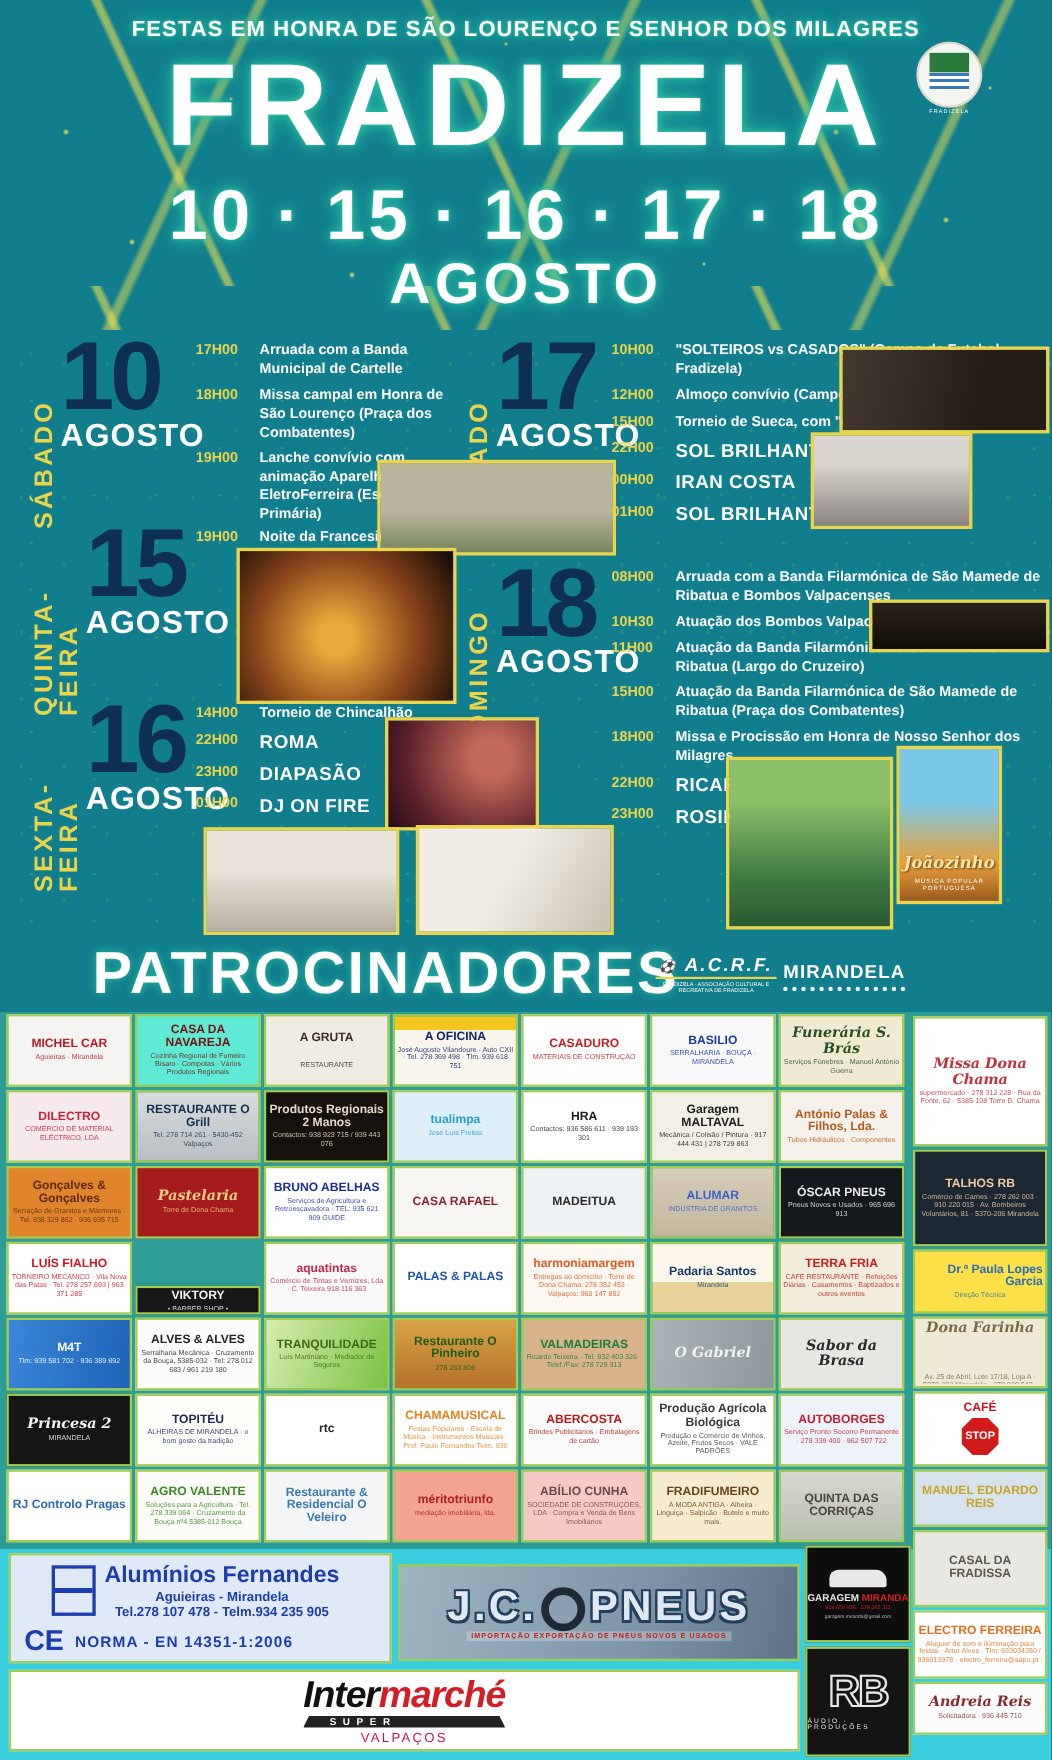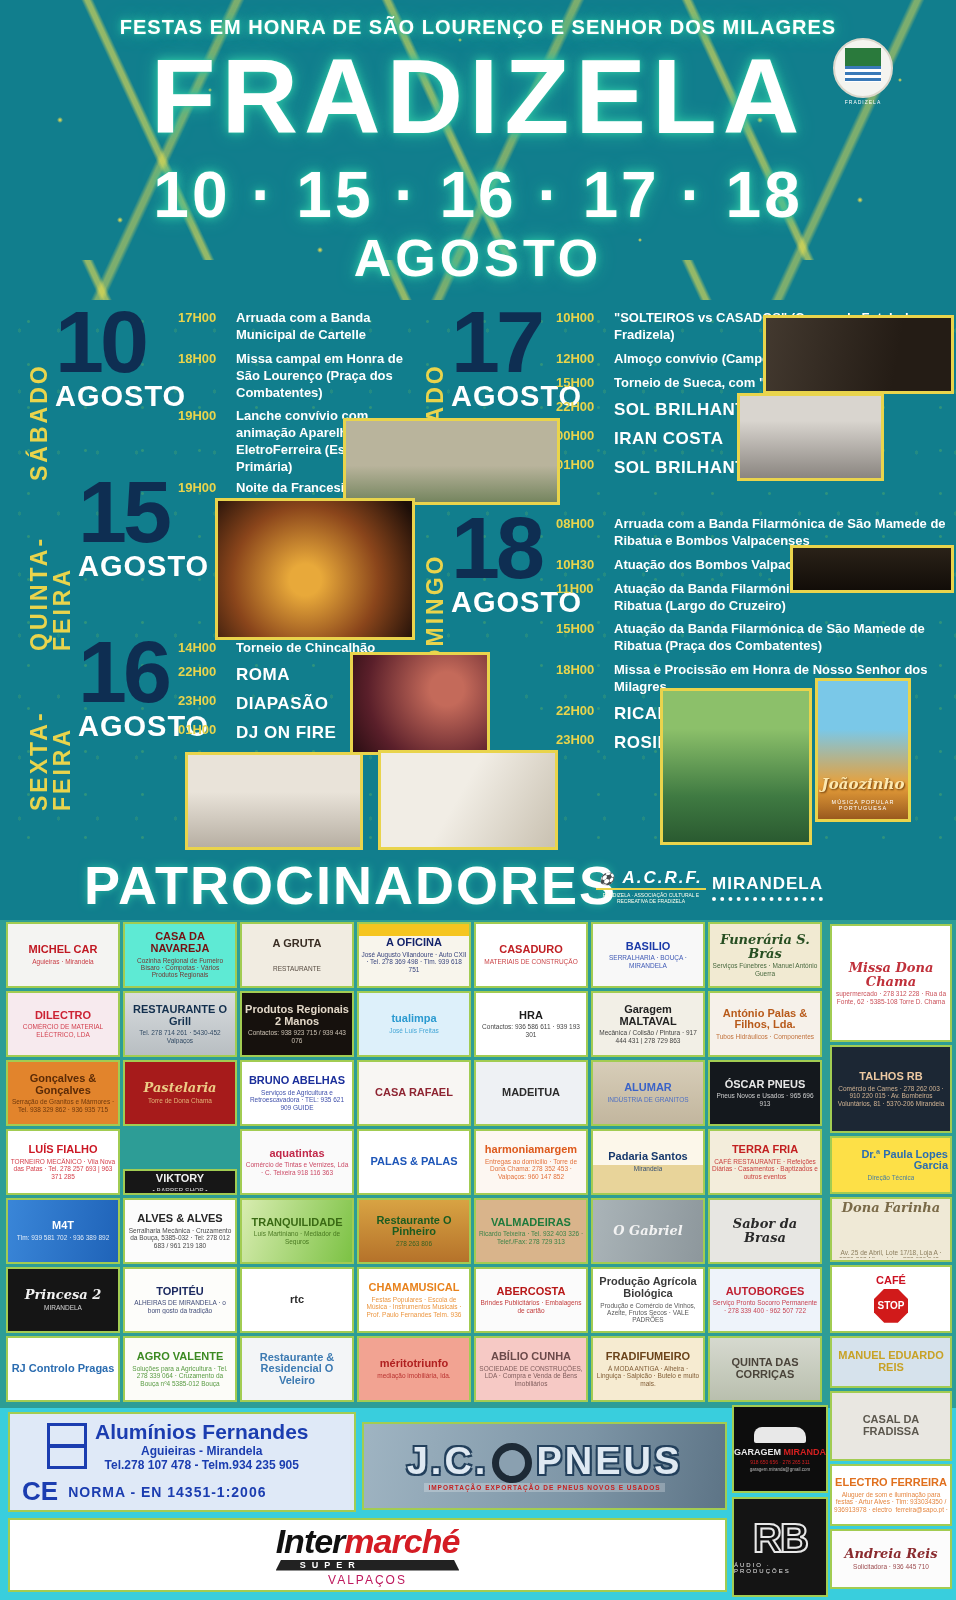--- a/index.html
+++ b/index.html
@@ -87,21 +87,21 @@
     text-align:center;padding:2px;background:#fff;}
   .tname{font-weight:bold;font-size:11px;line-height:1.05;}
   .tname.script{font-family:"DejaVu Serif",serif;font-style:italic;font-size:13px;}
   .tsub{font-size:6.5px;line-height:1.15;margin-top:2px;opacity:.85;max-height:22px;overflow:hidden;}
   .rail{position:absolute;left:830px;top:924px;width:122px;display:flex;flex-direction:column;gap:3px;}
   .rail .tile{width:100%;flex:0 0 auto;}
   .rail .tile:nth-child(1){height:118px;} .rail .tile:nth-child(2){height:88px;}
   .rail .tile:nth-child(3){height:58px;}  .rail .tile:nth-child(4){height:65px;gap:32px;}
   .rail .tile:nth-child(5){height:68px;}  .rail .tile:nth-child(6){height:52px;}
   .rail .tile:nth-child(7){height:70px;}  .rail .tile:nth-child(8){height:62px;}
-  .rail .tile:nth-child(9){height:60px;}
+  .rail .tile:nth-child(9){height:48px;}
   .stop-octagon{width:34px;height:34px;background:#d11a1a;margin-top:2px;color:#fff;
     display:flex;align-items:center;justify-content:center;font-weight:bold;font-size:10px;
     clip-path:polygon(30% 0,70% 0,100% 30%,100% 70%,70% 100%,30% 100%,0 70%,0 30%);}
   
   .bcard{position:absolute;border:2px solid #a2cc52;box-sizing:border-box;overflow:hidden;}
   .aluminios{left:8px;top:1412px;width:348px;height:100px;background:#dfe9f7;color:#1b3db0;padding:6px 8px;}
   .alu-row{display:flex;align-items:center;padding-left:29px;}
   .alu-icon{width:34px;height:40px;border:3px solid #1b3db0;margin-right:8px;
     background:linear-gradient(#dfe9f7 45%,#1b3db0 45%,#1b3db0 55%,#dfe9f7 55%),
                linear-gradient(90deg,#dfe9f7 45%,#1b3db0 45%,#1b3db0 55%,#dfe9f7 55%);}

